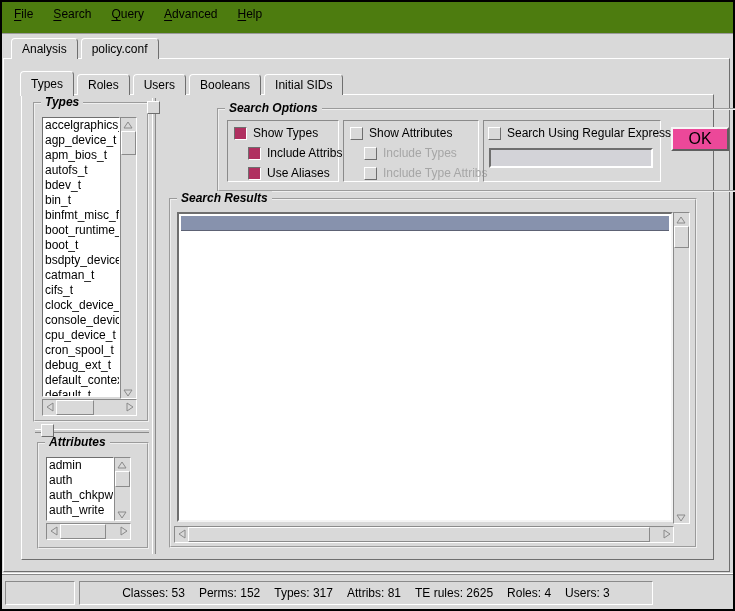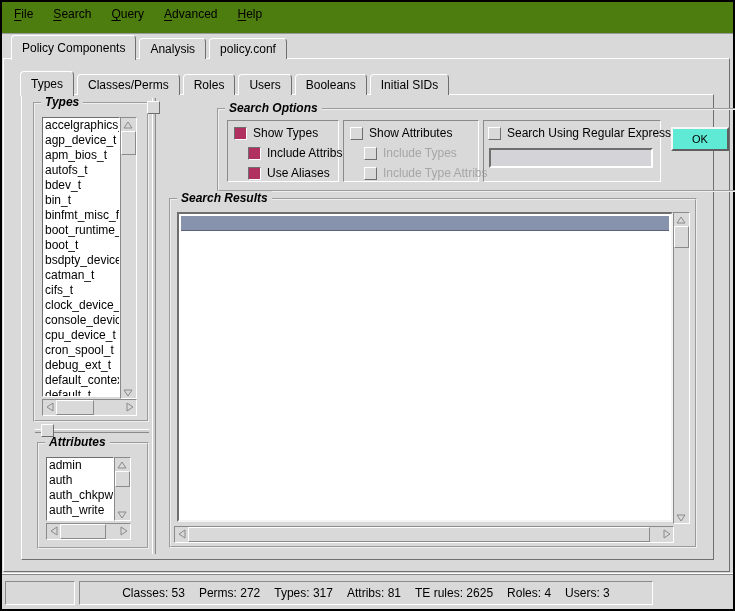--- a/index.html
+++ b/index.html
@@ -48,21 +48,21 @@
   
   .optbox{position:absolute;border:1px solid;border-color:#8a8a8a #fff #fff #8a8a8a;}
   .cbrow{position:absolute;display:flex;align-items:center;height:16px;cursor:default;}
   .cb{width:11px;height:11px;flex:none;background:#d9d9d9;border:1px solid;border-color:#fff #6e6e6e #6e6e6e #fff;}
   .cbrow.checked .cb{border-color:#6e6e6e #fff #fff #6e6e6e;}
   .cblabel{margin-left:6px;font-size:12px;white-space:nowrap;color:#000;}
   .cbrow.disabled .cblabel{color:#a6a6a6;}
 
   
   .entry{position:absolute;background:#d3d3d8;border:2px solid;border-color:#6e6e6e #fff #fff #6e6e6e;font-size:12px;padding:0 2px;font-family:"Liberation Sans",sans-serif;}
-  .pushbtn{position:absolute;background:#5eead4;border:2px solid;border-color:#f6f6f6 #5f5f5f #5f5f5f #f6f6f6;font-size:11px;font-family:"Liberation Sans",sans-serif;color:#000;text-align:center;cursor:default;}
+  .pushbtn{position:absolute;background:#ec4899;border:2px solid;border-color:#f6f6f6 #5f5f5f #5f5f5f #f6f6f6;font-size:16px;font-family:"Liberation Sans",sans-serif;color:#000;text-align:center;cursor:default;}
 
   .textarea{position:absolute;background:#fff;border:2px solid;border-color:#6e6e6e #f4f4f4 #f4f4f4 #6e6e6e;overflow:hidden;}
   .sel-line{position:absolute;left:2px;right:2px;top:2px;height:14px;border-bottom:1px solid #5d6274;}
 
   
   .status-sep-hi{position:absolute;left:0;right:0;height:1px;background:#fff;}
   .status-sep-lo{position:absolute;left:0;right:0;height:1px;background:#8a8a8a;}
   .status-box{position:absolute;height:22px;border:1px solid;border-color:#8a8a8a #fff #fff #8a8a8a;display:flex;align-items:center;justify-content:center;font-size:12px;white-space:nowrap;}
   .stat{margin:0 7px;}
 </style>
@@ -73,30 +73,28 @@
 
   <div class="menubar" id="menubar">
       <div class="menu-item"><u>F</u>ile</div>
       <div class="menu-item"><u>S</u>earch</div>
       <div class="menu-item"><u>Q</u>uery</div>
       <div class="menu-item"><u>A</u>dvanced</div>
       <div class="menu-item"><u>H</u>elp</div>
     </div>
 
   <div class="tabrow main-tabs" id="main-tabs">
-      <div class="tab active">Policy Components</div>
       <div class="tab">Analysis</div>
       <div class="tab">policy.conf</div>
     </div>
 
   <div class="raised-page main-page">
 
     <div class="tabrow sub-tabs" id="sub-tabs">
         <div class="tab active">Types</div>
-        <div class="tab">Classes/Perms</div>
         <div class="tab">Roles</div>
         <div class="tab">Users</div>
         <div class="tab">Booleans</div>
         <div class="tab">Initial SIDs</div>
       </div>
 
     <div class="raised-page sub-page">
 
       <div class="groupbox" style="left:11px;top:7px;width:112px;height:316px;">
         <span class="grouplabel">Types</span>
@@ -282,21 +280,21 @@
 
     </div>
   </div>
 
   <div class="status-sep-hi" style="top:571px;"></div>
   <div class="status-sep-lo" style="top:572px;"></div>
 
   <div class="status-box" style="left:3px;top:579px;width:68px;"></div>
   <div class="status-box" id="status-stats" style="left:77px;top:579px;width:572px;">
       <span class="stat">Classes: 53</span>
-      <span class="stat">Perms: 272</span>
+      <span class="stat">Perms: 152</span>
       <span class="stat">Types: 317</span>
       <span class="stat">Attribs: 81</span>
       <span class="stat">TE rules: 2625</span>
       <span class="stat">Roles: 4</span>
       <span class="stat">Users: 3</span>
     </div>
 
 </div>
 
 </body></html>

